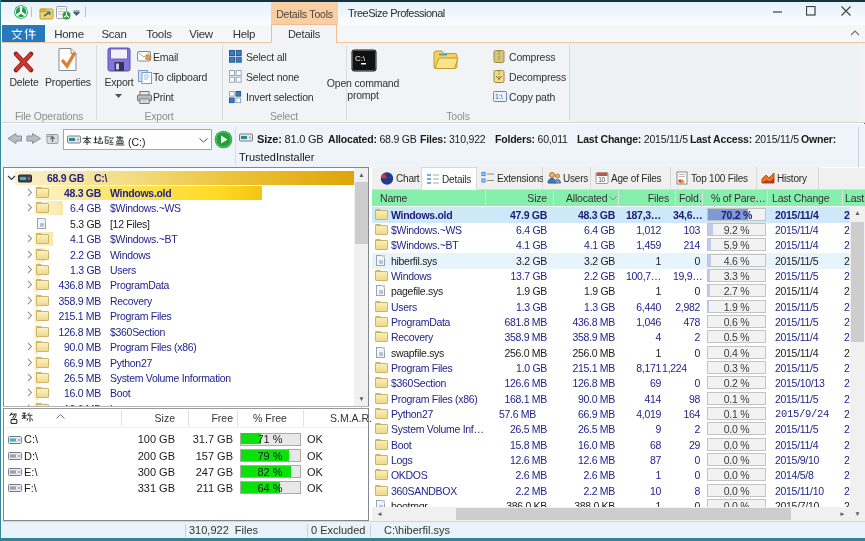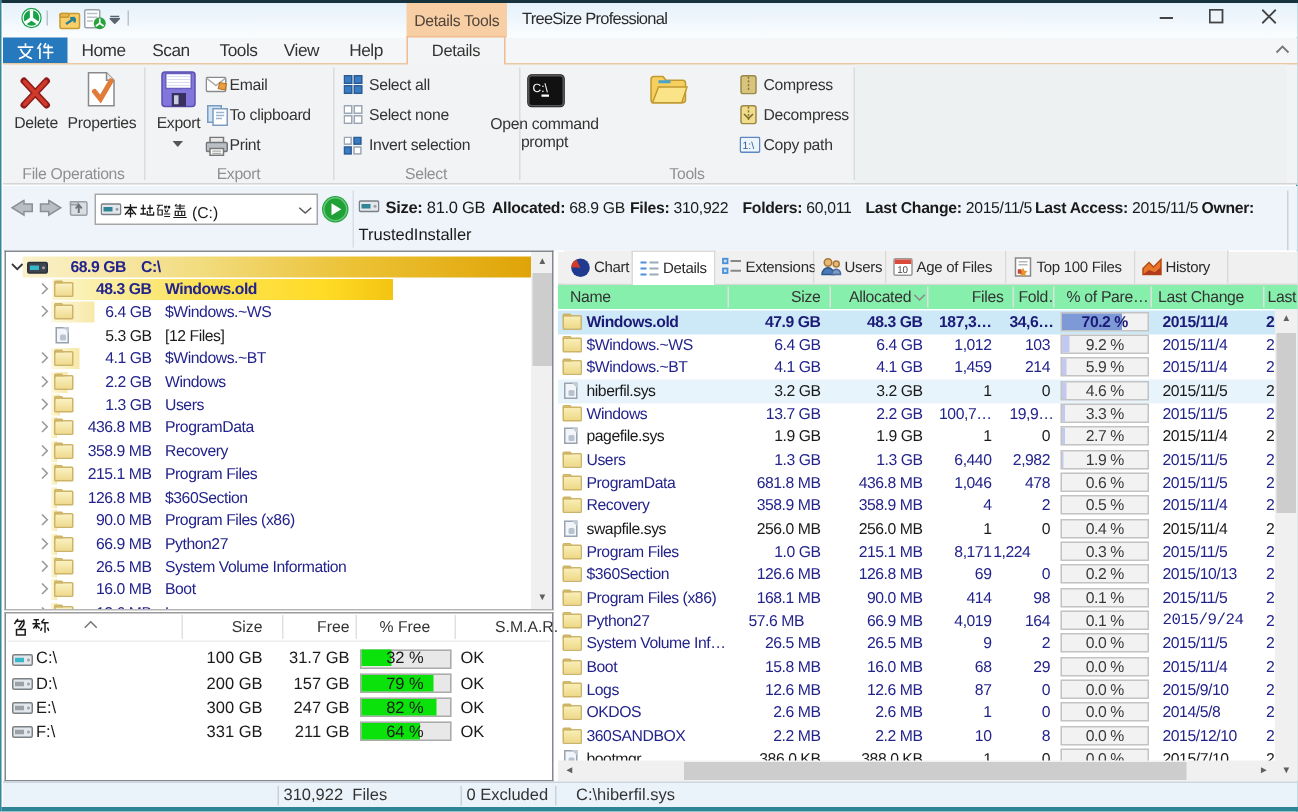--- a/index.html
+++ b/index.html
@@ -476,21 +476,21 @@
 <svg class="abs" style="left:4px;top:26px;" width="14" height="10" viewBox="0 0 14 10">
         <rect x="0.5" y="1.5" width="13" height="7" rx="1" fill="#e3e7eb" stroke="#7a8086"></rect>
         <rect x="2" y="3.5" width="6" height="3" fill="#35b8c8"></rect>
         <circle cx="11" cy="5" r="1" fill="#9aa0a6"></circle>
       </svg>
 <div class="abs" style="left:20px;top:24px;font-size:11px;color:#1a1a1a;">C:\</div>
 <div class="abs" style="left:111px;top:24px;width:60px;text-align:right;font-size:11px;color:#1a1a1a;">100 GB</div>
 <div class="abs" style="left:169px;top:24px;width:60px;text-align:right;font-size:11px;color:#1a1a1a;">31.7 GB</div>
 <div class="abs" style="left:236px;top:24px;width:61px;height:13px;background:#e8e8e8;border:1px solid #aaaaaa;"></div>
 <div class="abs" style="left:237px;top:24px;width:20px;height:11px;background:#0be20b;"></div>
-<div class="abs" style="left:236px;top:24px;width:60px;text-align:center;font-size:11px;color:#1a1a1a;">32 %</div>
+<div class="abs" style="left:236px;top:24px;width:60px;text-align:center;font-size:11px;color:#1a1a1a;">71 %</div>
 <div class="abs" style="left:303px;top:24px;font-size:11px;color:#1a1a1a;">OK</div>
 <svg class="abs" style="left:4px;top:42px;" width="14" height="10" viewBox="0 0 14 10">
         <rect x="0.5" y="1.5" width="13" height="7" rx="1" fill="#e3e7eb" stroke="#7a8086"></rect>
         <rect x="2" y="3.5" width="6" height="3" fill="#9aa0a6"></rect>
         <circle cx="11" cy="5" r="1" fill="#9aa0a6"></circle>
       </svg>
 <div class="abs" style="left:20px;top:41px;font-size:11px;color:#1a1a1a;">D:\</div>
 <div class="abs" style="left:111px;top:41px;width:60px;text-align:right;font-size:11px;color:#1a1a1a;">200 GB</div>
 <div class="abs" style="left:169px;top:41px;width:60px;text-align:right;font-size:11px;color:#1a1a1a;">157 GB</div>
 <div class="abs" style="left:236px;top:40px;width:61px;height:13px;background:#e8e8e8;border:1px solid #aaaaaa;"></div>
@@ -911,21 +911,21 @@
         </div>
 <div class="rnm navy">360SANDBOX</div>
 <div class="rv navy" style="left:115px;width:60px;">2.2 MB</div>
 <div class="rv navy" style="left:179px;width:64px;">2.2 MB</div>
 <div class="rv navy" style="left:239px;width:50px;">10</div>
 <div class="rv navy" style="left:301px;width:27px;">8</div>
 <div class="pbar">
           <div class="pfill" style="width:0px;background:#c3c8ee;"></div>
         </div>
 <div class="ptx ">0.0 %</div>
-<div class="abs navy" style="left:403px;top:2px;">2015/12/10</div>
+<div class="abs navy" style="left:403px;top:2px;">2015/11/10</div>
 <div class="abs navy" style="left:472px;top:2px;">2</div>
 </div>
 <div class="rrow" style="top:331.15px;">
 <div class="ficon" style="left:4px;width:9px;height:11px;"></div>
 <div class="rnm blk">bootmgr</div>
 <div class="rv blk" style="left:115px;width:60px;">386.0 KB</div>
 <div class="rv blk" style="left:179px;width:64px;">388.0 KB</div>
 <div class="rv blk" style="left:239px;width:50px;">1</div>
 <div class="rv blk" style="left:301px;width:27px;">0</div>
 <div class="pbar">

